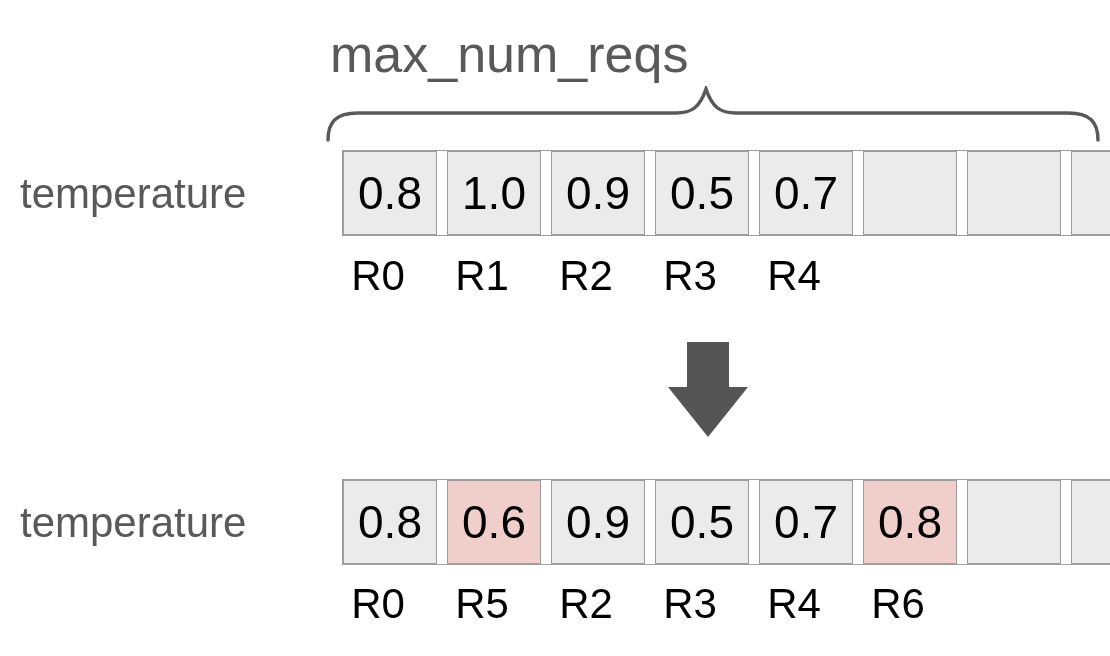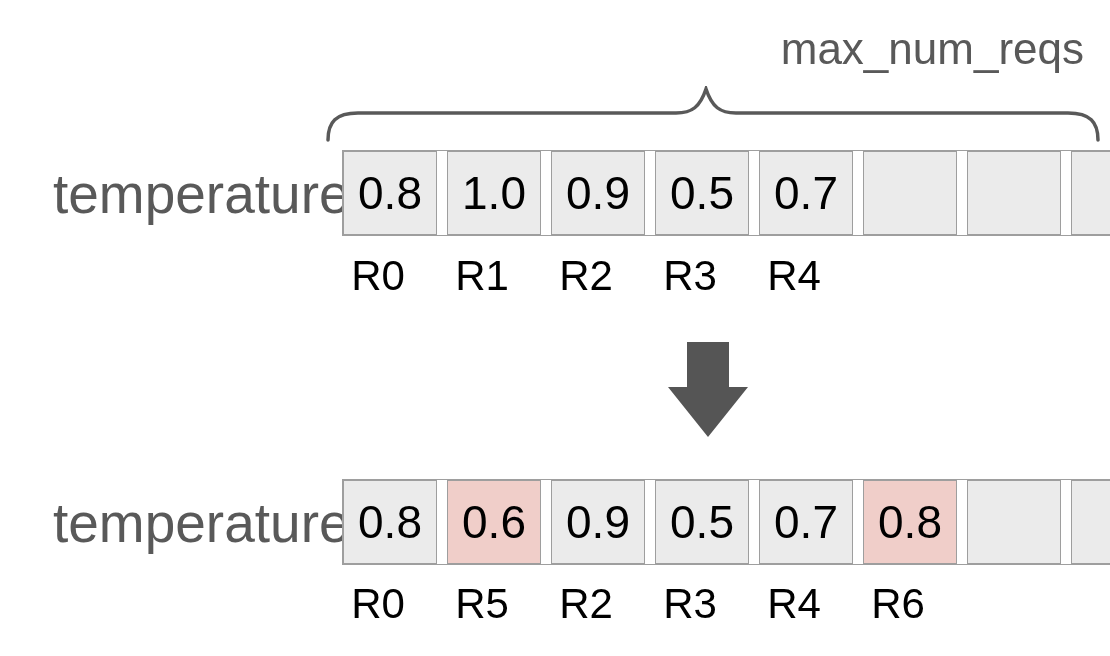--- a/index.html
+++ b/index.html
@@ -14,42 +14,41 @@
     height: 656px;
     background: #ffffff;
     overflow: hidden;
   }
 
   .brace-label {
     position: absolute;
     left: 330px;
     top: 24px;
     width: 754px;
-    text-align: right;
-    font-size: 44px;
+    text-align: left;
+    font-size: 52px;
     color: var(--muted-text, #595959);
     white-space: pre;
   }
 
   .brace {
     position: absolute;
     left: 326px;
     top: 86px;
   }
 
   .row-label {
     position: absolute;
     left: 20px;
     height: 88px;
     width: 300px;
     display: flex;
     align-items: center;
-    font-size: 55px;
+    font-size: 42px;
     color: var(--muted-text, #595959);
-    margin-left: 33px;
   }
   .row-label-before { top: 150px; }
   .row-label-after  { top: 479px; }
 
   .array {
     position: absolute;
     left: 342px;
     display: grid;
     grid-template-columns: repeat(8, 94px);
     border: 1px solid var(--cell-border, #9e9e9e);

